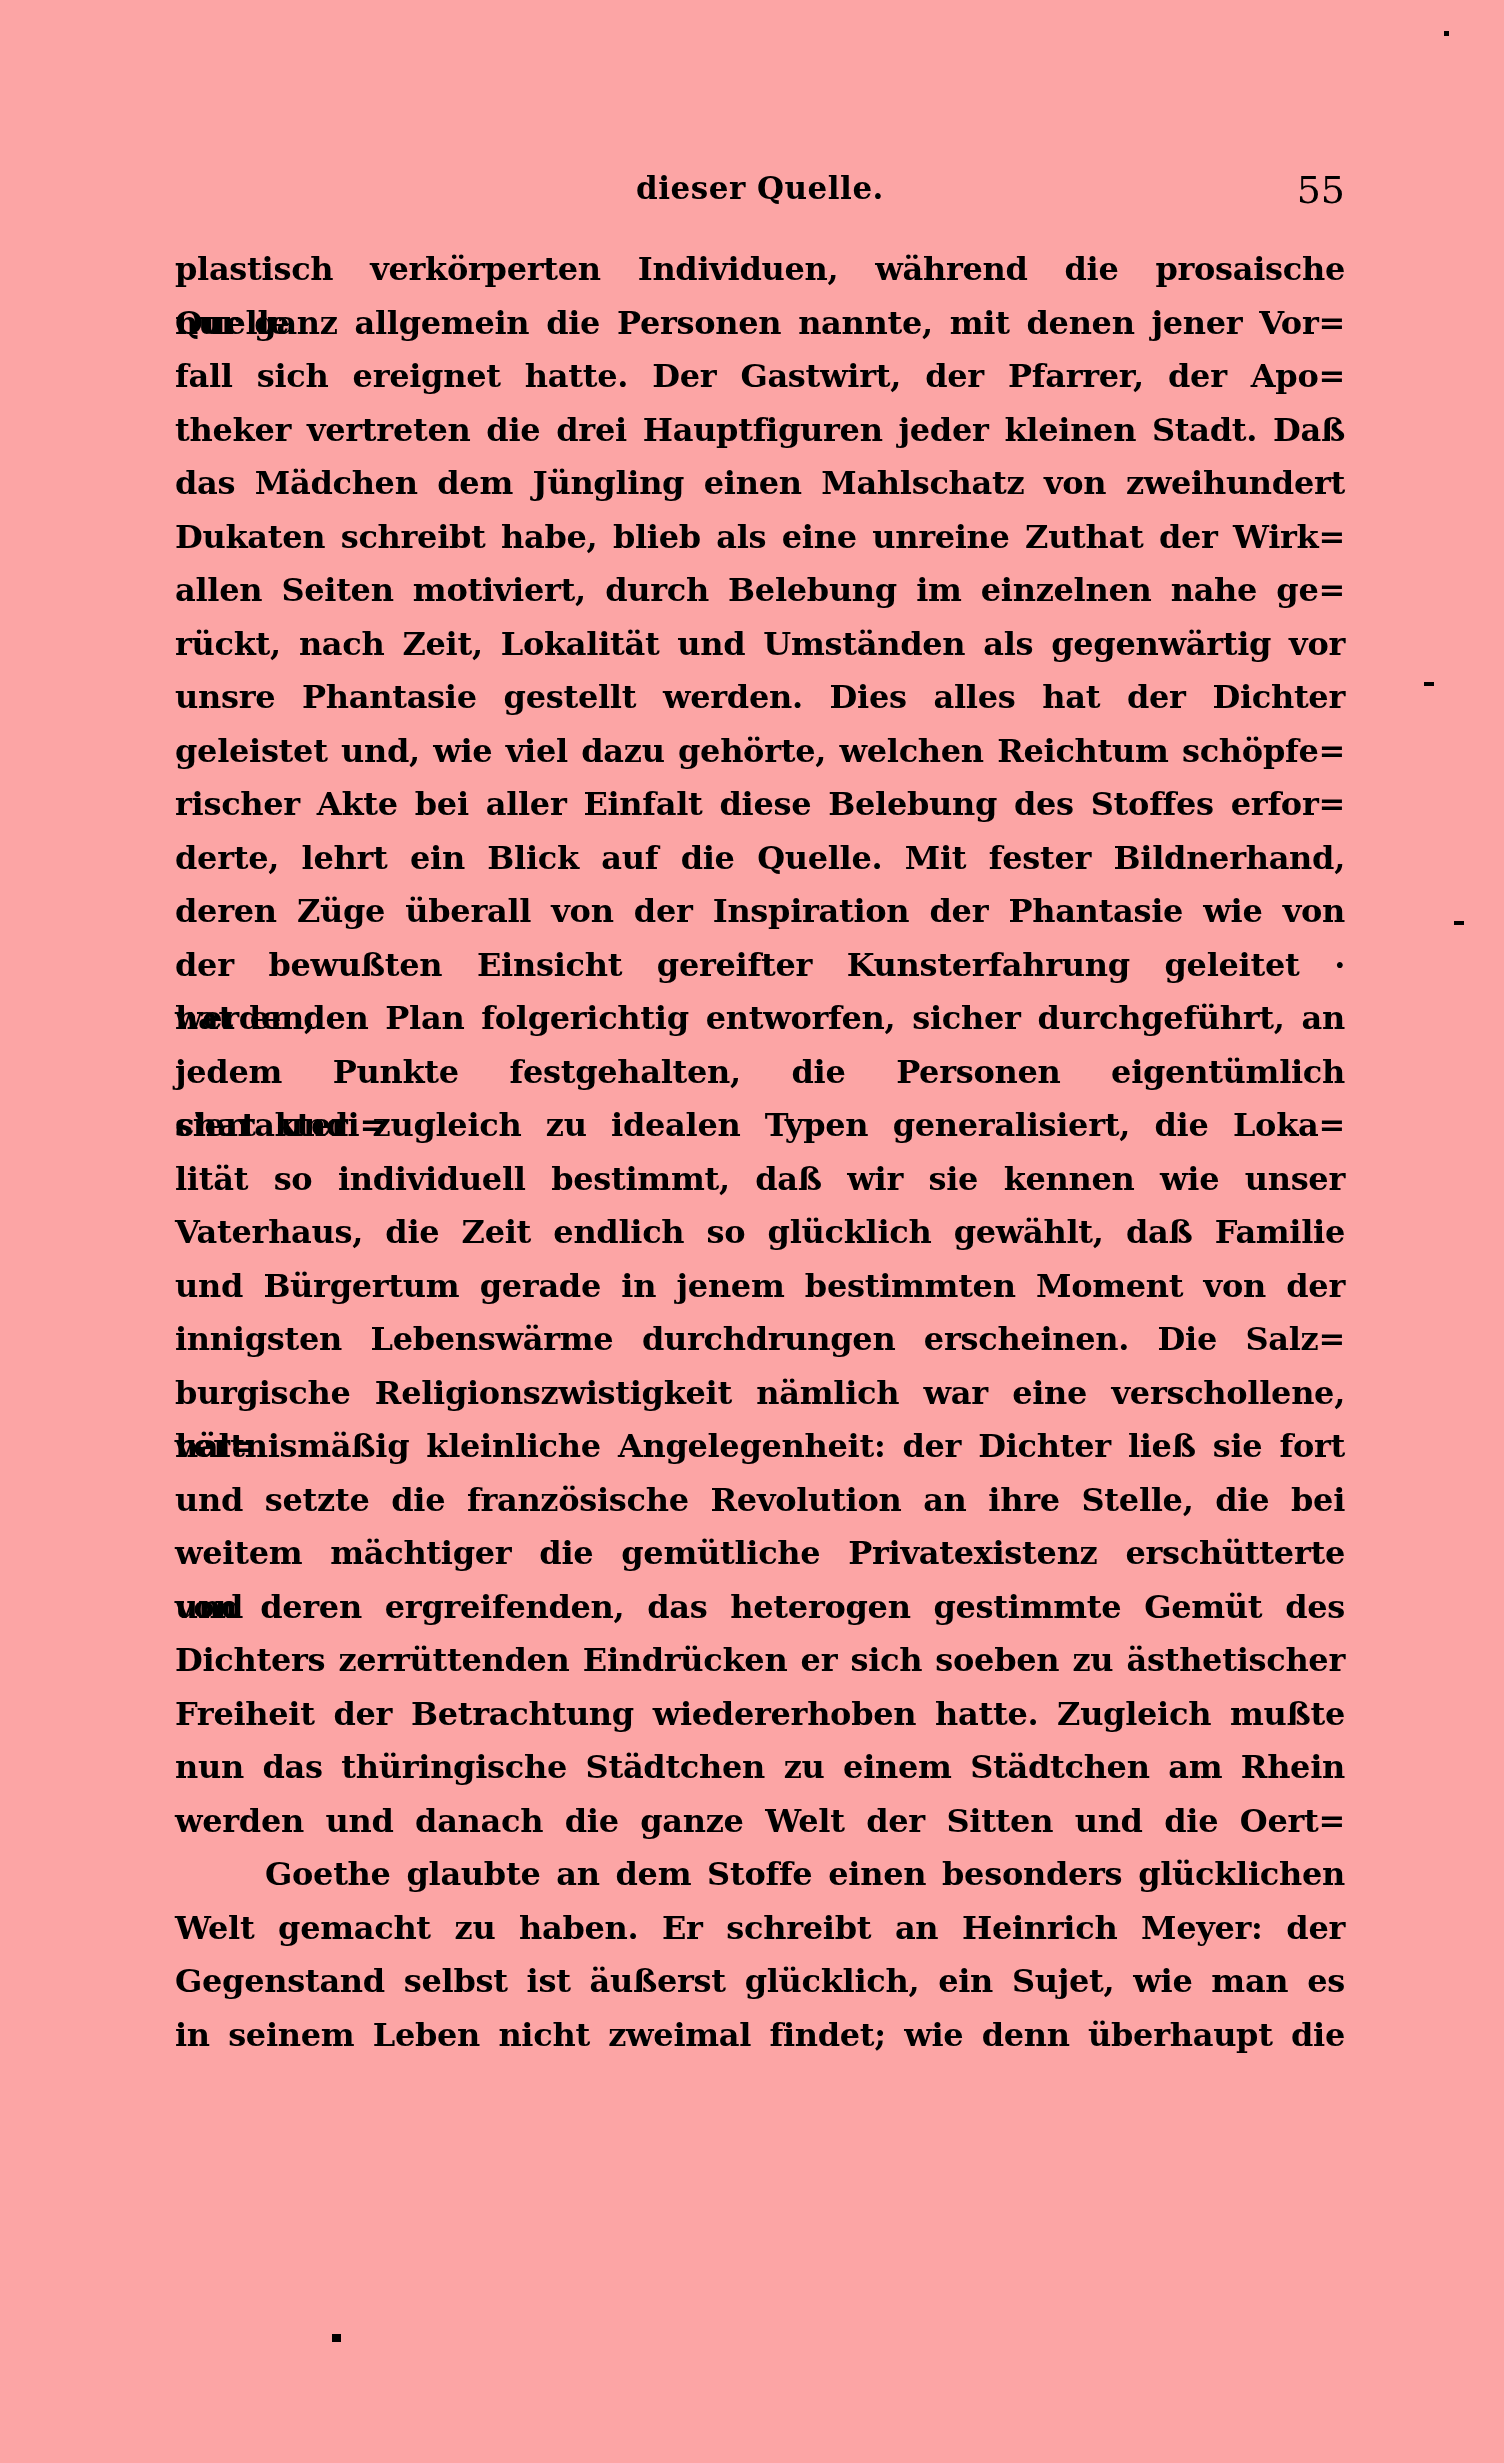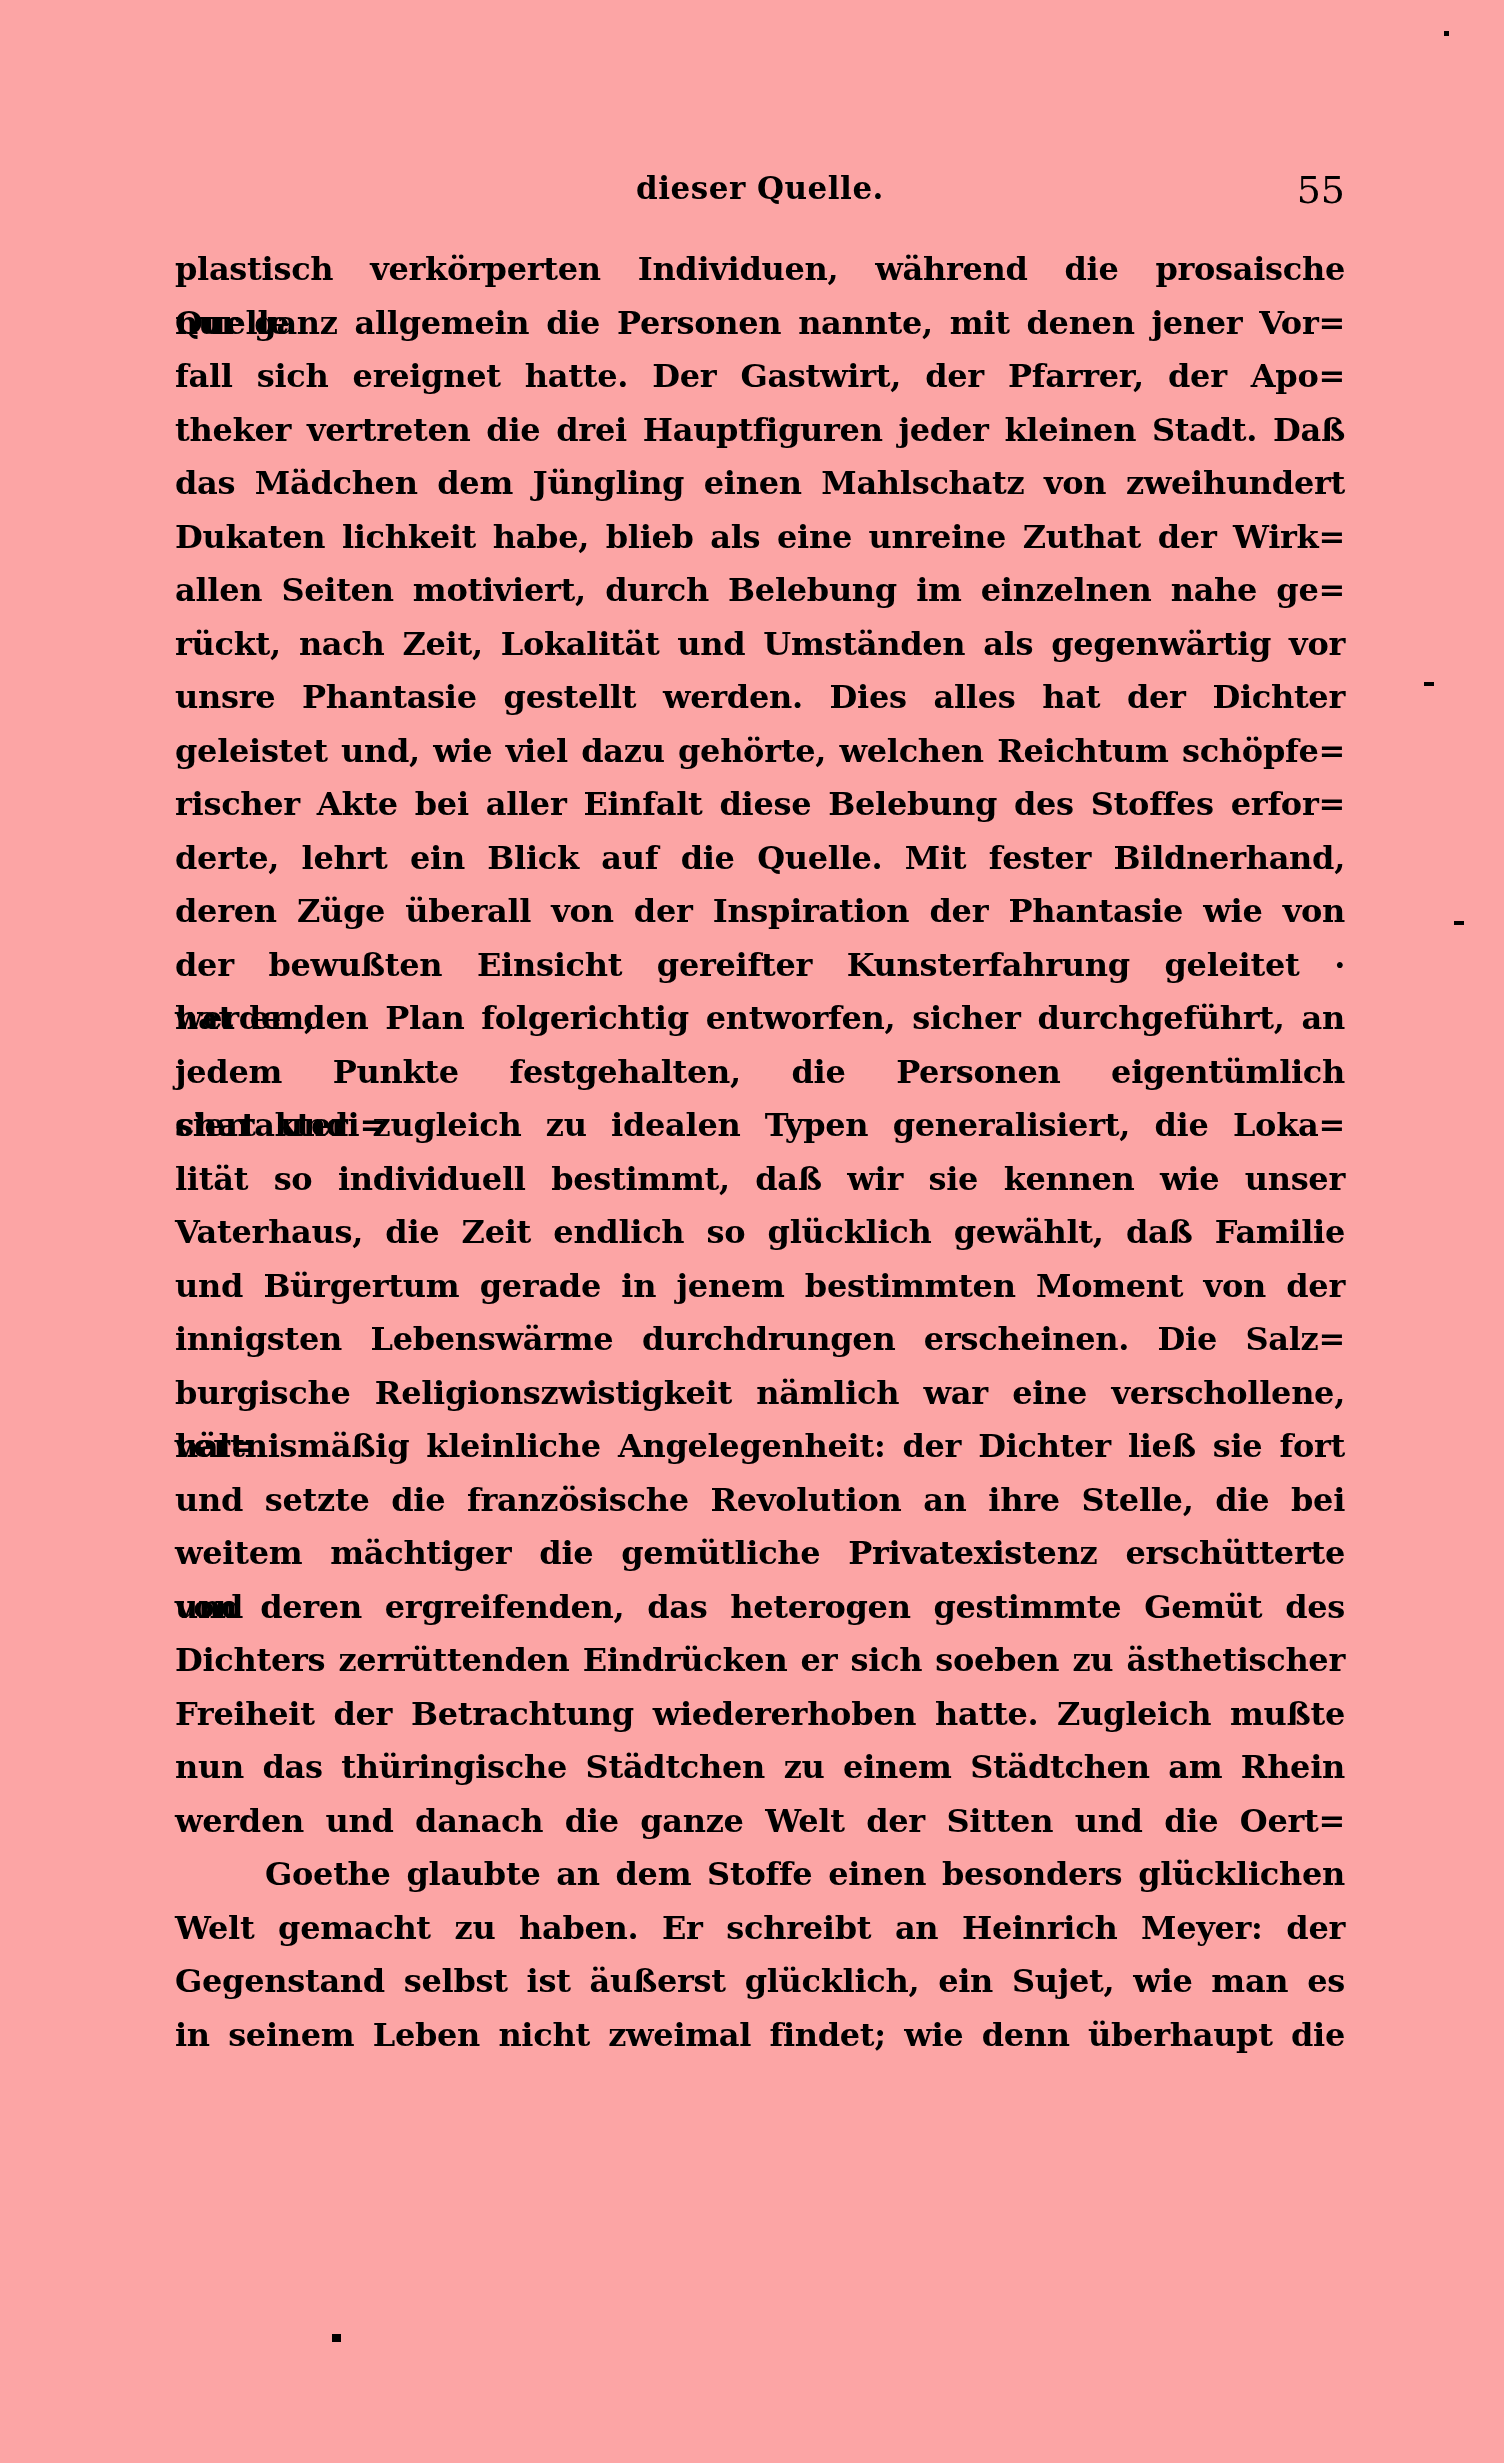--- a/index.html
+++ b/index.html
@@ -83,21 +83,21 @@
     <div class="running-title">dieser Quelle.</div>
     <div class="page-number">55</div>
   </div>
 
   <div class="body-text">
       <div class="line">plastisch verkörperten Individuen, während die prosaische Quelle</div>
       <div class="line">nur ganz allgemein die Personen nannte, mit denen jener Vor=</div>
       <div class="line">fall sich ereignet hatte. Der Gastwirt, der Pfarrer, der Apo=</div>
       <div class="line">theker vertreten die drei Hauptfiguren jeder kleinen Stadt. Daß</div>
       <div class="line">das Mädchen dem Jüngling einen Mahlschatz von zweihundert</div>
-      <div class="line">Dukaten lichkeit habe, blieb als eine unreine Zuthat der Wirk=</div>
+      <div class="line">Dukaten schreibt habe, blieb als eine unreine Zuthat der Wirk=</div>
       <div class="line">allen Seiten motiviert, durch Belebung im einzelnen nahe ge=</div>
       <div class="line">rückt, nach Zeit, Lokalität und Umständen als gegenwärtig vor</div>
       <div class="line">unsre Phantasie gestellt werden. Dies alles hat der Dichter</div>
       <div class="line">geleistet und, wie viel dazu gehörte, welchen Reichtum schöpfe=</div>
       <div class="line">rischer Akte bei aller Einfalt diese Belebung des Stoffes erfor=</div>
       <div class="line">derte, lehrt ein Blick auf die Quelle. Mit fester Bildnerhand,</div>
       <div class="line">deren Züge überall von der Inspiration der Phantasie wie von</div>
       <div class="line">der bewußten Einsicht gereifter Kunsterfahrung geleitet · werden,</div>
       <div class="line">hat er den Plan folgerichtig entworfen, sicher durchgeführt, an</div>
       <div class="line">jedem Punkte festgehalten, die Personen eigentümlich charakteri=</div>

